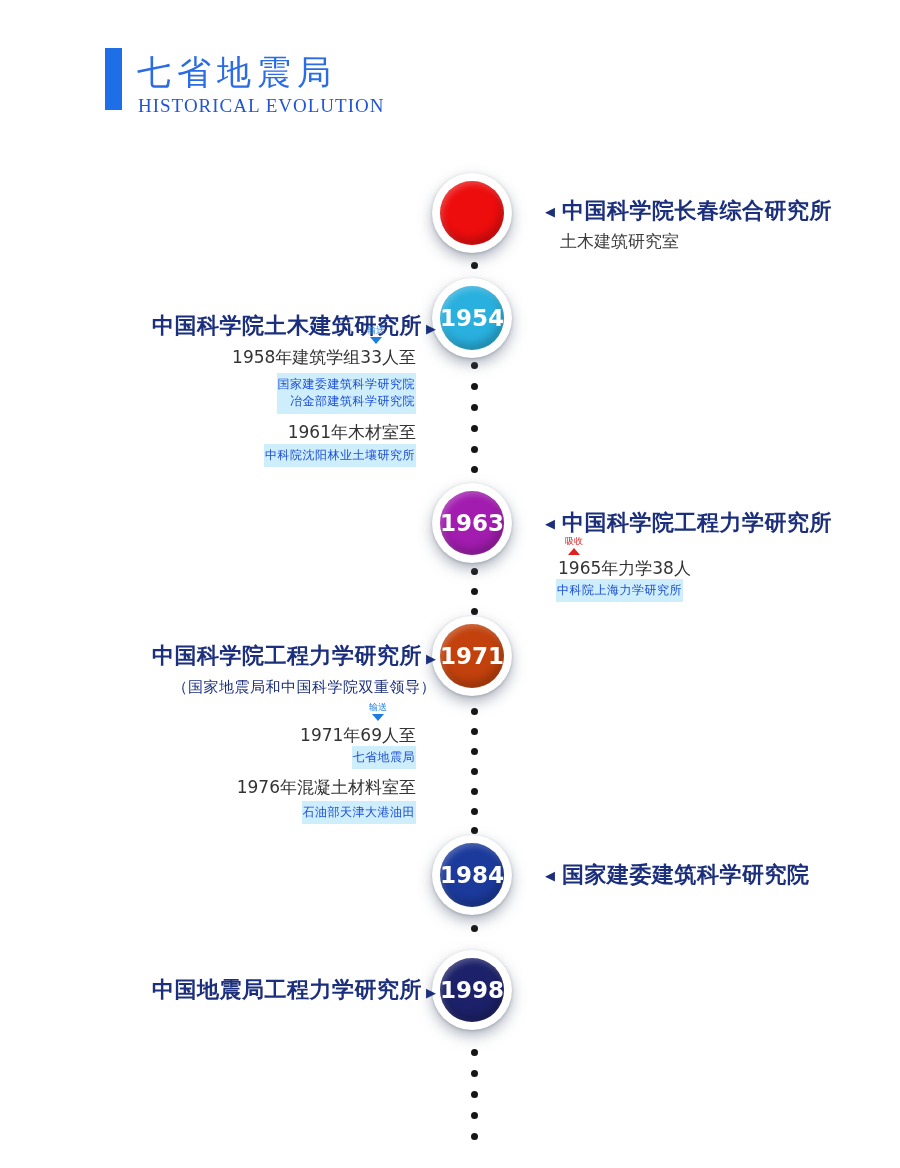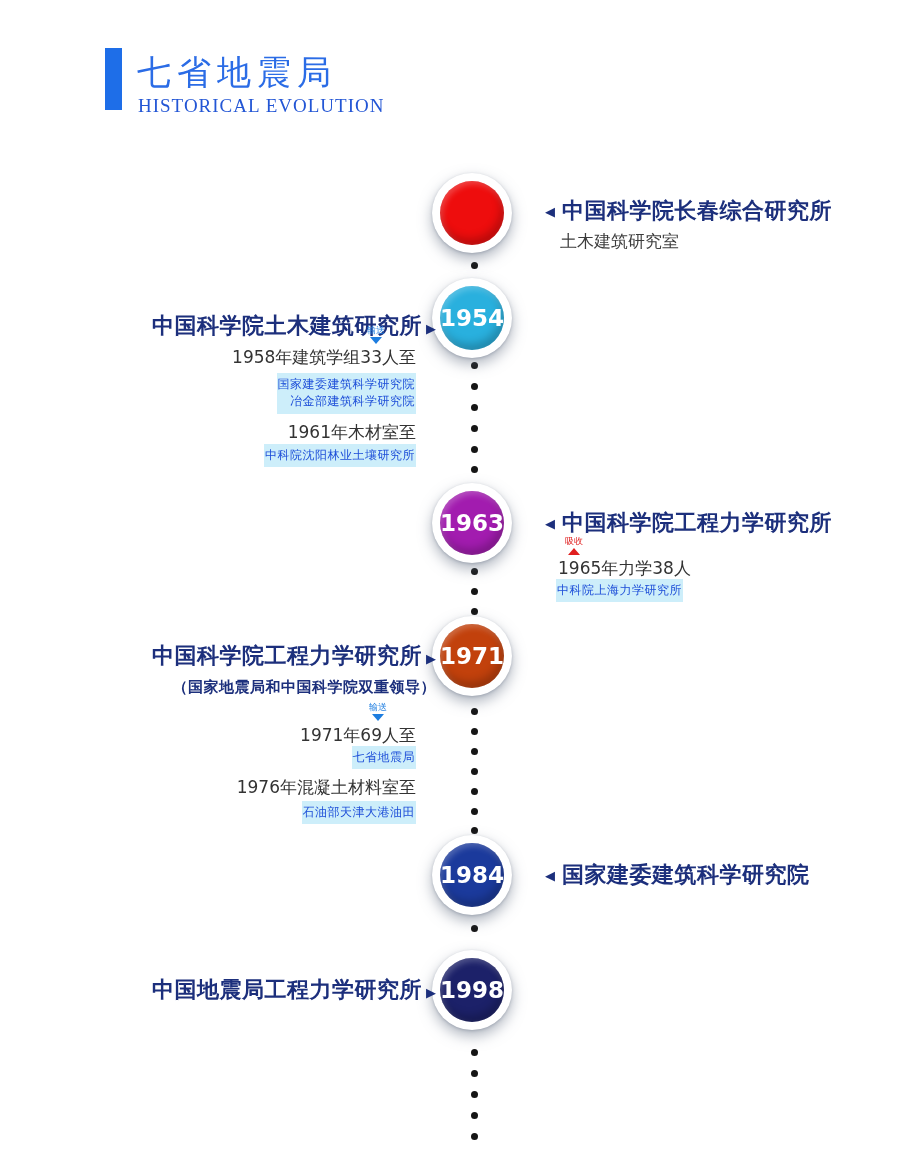--- a/index.html
+++ b/index.html
@@ -31,21 +31,21 @@
   .core-1971{background:#c2410c;}
   .core-1984{background:#1b3a9c;}
   .core-1998{background:#1c2169;}
 
   
   .label-navy{color:#1c2f7c;font-weight:bold;font-size:22px;letter-spacing:0.5px;white-space:nowrap;}
   .right-label{left:545px;display:flex;align-items:center;gap:7px;}
   .left-label{left:0;width:436px;text-align:right;}
   .arrow-glyph{font-size:13px;color:#1c2f7c;}
   .left-label .arrow-glyph{margin-left:4px;}
-  .sub-navy{color:#1c2f7c;font-weight:bold;font-size:15px;letter-spacing:0.5px;white-space:nowrap;}
+  .sub-navy{color:#1c2f7c;font-weight:normal;font-size:15px;letter-spacing:0.5px;white-space:nowrap;}
   .sub-gray{color:#3c3c3c;font-size:17px;white-space:nowrap;}
 
   
   .r-edge{left:0;width:400px;text-align:right;margin-left:16px;}
   .detail{font-size:17px;color:#333333;white-space:nowrap;}
   .hl{display:inline-block;background:#cdeefa;color:#1d4ed8;font-size:12px;letter-spacing:0.5px;
     padding:3px 1px;white-space:nowrap;text-align:right;line-height:1.45;}
 
   
   .mini{width:40px;text-align:center;line-height:1;}

